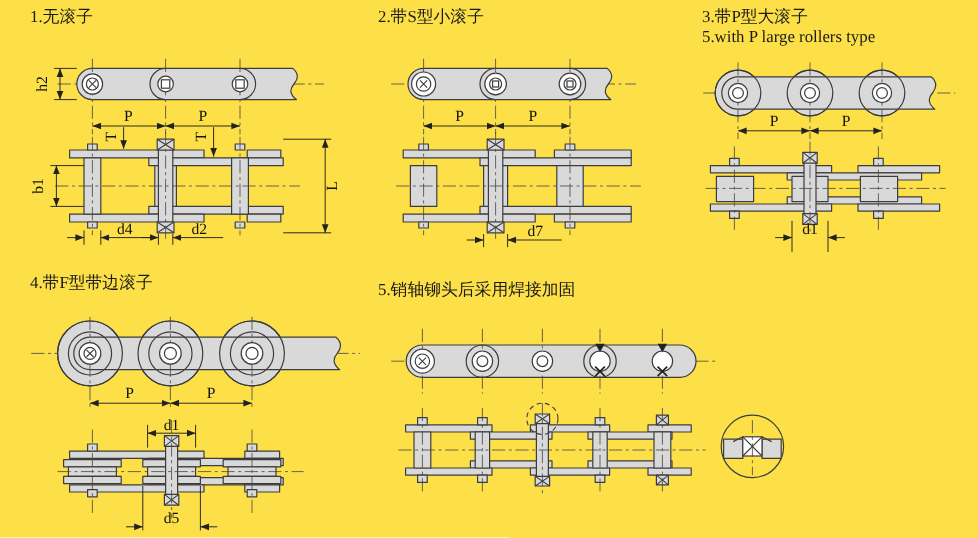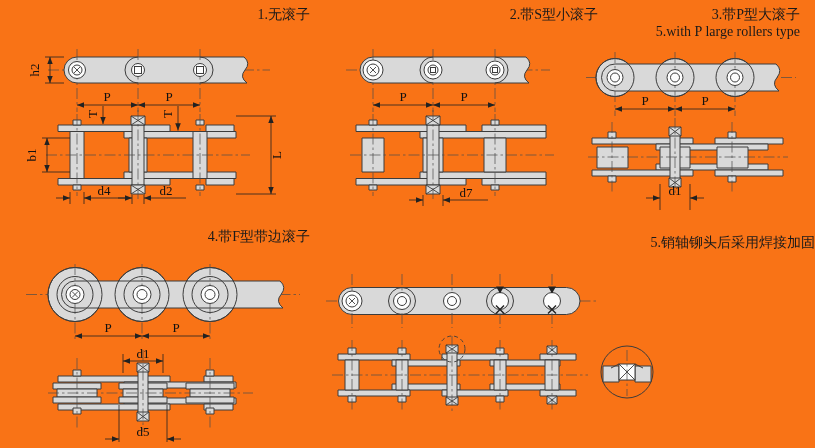--- a/index.html
+++ b/index.html
@@ -1,17 +1,17 @@
 <!DOCTYPE html>
 <html><head>
 <meta charset="utf-8">
 <style>
   html,body{margin:0;padding:0;background:#fcfcfc;}
-  #canvas{position:relative;width:815px;height:448px;background:#f97316;overflow:hidden;
-          font-family:"Liberation Serif","DejaVu Serif",serif;text-align:right;}
+  #canvas{position:relative;width:815px;height:448px;background:#fde047;overflow:hidden;
+          font-family:"Liberation Serif","DejaVu Serif",serif;}
   .sec{position:absolute;}
   .cap{padding-left:7px;font-size:14px;line-height:17px;color:#1a1a1a;white-space:nowrap;}
   .sec svg{position:absolute;left:0;}
   
   .st {fill:#d9d9d9;stroke:#3c3c3c;stroke-width:1;stroke-linejoin:round;}
   .ol {fill:none;stroke:#3c3c3c;stroke-width:1;}
   .olw{fill:#fdfdfd;stroke:#3c3c3c;stroke-width:1;}
   .cl {fill:none;stroke:#4a4a4a;stroke-width:.7;stroke-dasharray:11 3 2.5 3;}
   .dim{fill:none;stroke:#222;stroke-width:.8;}
   .hx {fill:none;stroke:#3c3c3c;stroke-width:.9;}
@@ -88,21 +88,21 @@
         <line class="dim" x1="108" y1="152" x2="66" y2="152" marker-end="url(#arr)"></line>
         <text class="dimt" x="86" y="149" text-anchor="middle">d4</text>
         <path class="dim" d="M114,149 V158 M126,149 V158"></path>
         <line class="dim" x1="100" y1="152" x2="114" y2="152" marker-end="url(#arr)"></line>
         <line class="dim" x1="168" y1="152" x2="126" y2="152" marker-end="url(#arr)"></line>
         <text class="dimt" x="148" y="149" text-anchor="middle">d2</text>
       </g>
     </svg>
   </div>
 
-  <div class="sec" style="left:308px;top:6px;width:270px;height:240px;margin-left:20px;">
+  <div class="sec" style="left:308px;top:6px;width:270px;height:240px;">
     <div class="cap">2.带S型小滚子</div>
     <svg style="top:40px;" width="265" height="162" viewBox="0 0 265 162">
       <g>
         <path class="cl" d="M18,24 H222"></path>
         <path class="st" d="M45,11 H198 q7,6 1,13 q-6,7 2,13 H45 A13,13 0 0 1 45,11 Z"></path>
         <path class="ol" d="M105,11 A13,13 0 0 0 105,37 M167,11 A13,13 0 0 1 167,37"></path>
         <path class="cl" d="M45,3 V66 M105,3 V66 M167,3 V66"></path>
         <circle class="olw" cx="45" cy="24" r="10"></circle>
           <circle class="olw" cx="45" cy="24" r="6"></circle>
         <path class="hx" d="M42,21 L48,27 M48,21 L42,27"></path>

